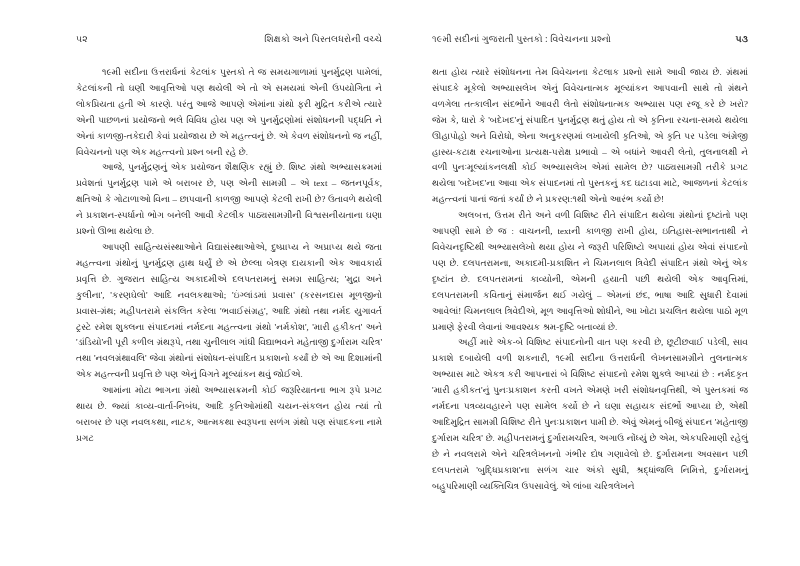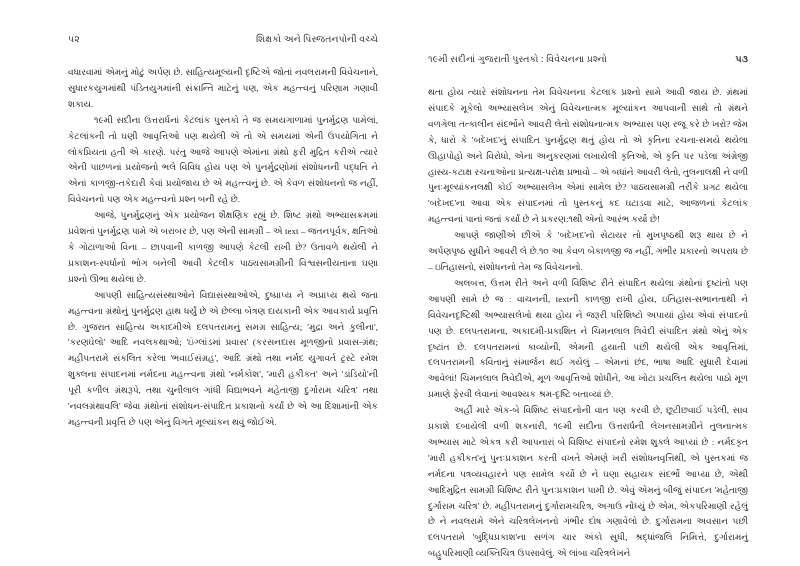--- a/index.html
+++ b/index.html
@@ -16,20 +16,21 @@
     color: #1a1a1a;
   }
 
   .spread {
     position: relative;
     width: 800px;
     height: 566px;
     background: #ffffff;
     display: flex;
     box-sizing: border-box;
+    padding-left: 8px;
   }
 
   .page {
     position: relative;
     box-sizing: border-box;
     height: 566px;
     background: #ffffff;
   }
 
   .page-left {
@@ -50,21 +51,20 @@
     letter-spacing: 0.15px;
     color: #2b2b2b;
     height: 14px;
     margin-bottom: 17px;
   }
   .page-left .running-head {
     justify-content: flex-start;
   }
   .page-right .running-head {
     justify-content: flex-start;
-    margin-top: 20px;
   }
 
   .folio {
     font-size: 9.3px;
     color: #2b2b2b;
     white-space: nowrap;
   }
 
   .head-title {
     font-size: 9.3px;
@@ -113,39 +113,38 @@
 </style>
 </head>
 <body>
 
 <div class="spread">
 
   <div class="page page-left">
 
     <div class="running-head">
       <span class="folio">૫૨</span>
-      <span class="head-title">શિક્ષકો અને પિસ્જતનપોની વચ્ચે</span>
+      <span class="head-title">શિક્ષકો અને પિસ્તલધરોની વચ્ચે</span>
     </div>
 
     <div class="textblock">
-      <p>વધારવામાં એમનું મોટું અર્પણ છે. સાહિત્યમૂલ્યની દૃષ્ટિએ જોતાં નવલરામની વિવેચનાને, સુધારકયુગમાંથી પંડિતયુગમાંની સંક્રાન્તિ માટેનું પણ, એક મહત્ત્વનું પરિણામ ગણાવી શકાય.</p>
       <p class="indent">૧૯મી સદીના ઉત્તરાર્ધનાં કેટલાંક પુસ્તકો તે જ સમયગાળામાં પુનર્મુદ્રણ પામેલાં, કેટલાંકની તો ઘણી આવૃત્તિઓ પણ થયેલી એ તો એ સમયમાં એની ઉપયોગિતા ને લોકપ્રિયતા હતી એ કારણે. પરંતુ આજે આપણે એમાંના ગ્રંથો ફરી મુદ્રિત કરીએ ત્યારે એની પાછળનાં પ્રયોજનો ભલે વિવિધ હોય પણ એ પુનર્મુદ્રણોમાં સંશોધનની પદ્ધતિ ને એનાં કાળજી-તકેદારી કેવાં પ્રયોજાય છે એ મહત્ત્વનું છે. એ કેવળ સંશોધનનો જ નહીં, વિવેચનનો પણ એક મહત્ત્વનો પ્રશ્ન બની રહે છે.</p>
       <p class="indent">આજે, પુનર્મુદ્રણનું એક પ્રયોજન શૈક્ષણિક રહ્યું છે. શિષ્ટ ગ્રંથો અભ્યાસક્રમમાં પ્રવેશતાં પુનર્મુદ્રણ પામે એ બરાબર છે, પણ એની સામગ્રી – એ text – જતનપૂર્વક, ક્ષતિઓ કે ગોટાળાઓ વિના – છાપવાની કાળજી આપણે કેટલી રાખી છે? ઉતાવળે થયેલી ને પ્રકાશન-સ્પર્ધાનો ભોગ બનેલી આવી કેટલીક પાઠ્યસામગ્રીની વિશ્વસનીયતાના ઘણા પ્રશ્નો ઊભા થયેલા છે.</p>
       <p class="indent">આપણી સાહિત્યસંસ્થાઓને વિદ્યાસંસ્થાઓએ, દુષ્પ્રાપ્ય ને અપ્રાપ્ય થયે જતા મહત્ત્વના ગ્રંથોનું પુનર્મુદ્રણ હાથ ધર્યું છે એ છેલ્લા બેત્રણ દાયકાની એક આવકાર્ય પ્રવૃત્તિ છે. ગુજરાત સાહિત્ય અકાદમીએ દલપતરામનું સમગ્ર સાહિત્ય; 'મુદ્રા અને કુલીના', 'કરણઘેલો' આદિ નવલકથાઓ; 'ઇંગ્લાંડમાં પ્રવાસ' (કરસનદાસ મૂળજીનો પ્રવાસ-ગ્રંથ; મહીપતરામે સંકલિત કરેલા 'ભવાઈસંગ્રહ', આદિ ગ્રંથો તથા નર્મદ યુગાવર્ત ટ્રસ્ટે રમેશ શુક્લના સંપાદનમાં નર્મદના મહત્ત્વના ગ્રંથો 'નર્મકોશ', 'મારી હકીકત' અને 'ડાંડિયો'ની પૂરી કળીલ ગ્રંથરૂપે, તથા ચુનીલાલ ગાંધી વિદ્યાભવને મહેતાજી દુર્ગારામ ચરિત્ર' તથા 'નવલગ્રંથાવલિ' જેવા ગ્રંથોનાં સંશોધન-સંપાદિત પ્રકાશનો કર્યાં છે એ આ દિશામાંની એક મહત્ત્વની પ્રવૃત્તિ છે પણ એનું વિગતે મૂલ્યાંકન થવું જોઈએ.</p>
+      <p class="indent">આમાંના મોટા ભાગના ગ્રંથો અભ્યાસક્રમની કોઈ જરૂરિયાતના ભાગ રૂપે પ્રગટ થાય છે. જ્યાં કાવ્ય-વાર્તા-નિબંધ, આદિ કૃતિઓમાંથી ચયન-સંકલન હોય ત્યાં તો બરાબર છે પણ નવલકથા, નાટક, આત્મકથા સ્વરૂપના સળંગ ગ્રંથો પણ સંપાદકના નામે પ્રગટ</p>
     </div>
   </div>
 
   <div class="page page-right">
 
     <div class="running-head">
       <span class="head-title">૧૯મી સદીનાં ગુજરાતી પુસ્તકો : વિવેચનના પ્રશ્નો</span>
       <span class="folio">૫૩</span>
     </div>
 
     <div class="textblock">
       <p>થતા હોય ત્યારે સંશોધનના તેમ વિવેચનના કેટલાક પ્રશ્નો સામે આવી જાય છે. ગ્રંથમાં સંપાદકે મૂકેલો અભ્યાસલેખ એનું વિવેચનાત્મક મૂલ્યાંકન આપવાની સાથે તો ગ્રંથને વળગેલા તત્કાલીન સંદર્ભોને આવરી લેતો સંશોધનાત્મક અભ્યાસ પણ રજૂ કરે છે ખરો? જેમ કે, ધારો કે 'બદેખદ'નું સંપાદિત પુનર્મુદ્રણ થતું હોય તો એ કૃતિના રચના-સમયે થયેલા ઊહાપોહો અને વિરોધો, એના અનુકરણમાં લખાયેલી કૃતિઓ, એ કૃતિ પર પડેલા અંગ્રેજી હાસ્ય-કટાક્ષ રચનાઓના પ્રત્યક્ષ-પરોક્ષ પ્રભાવો – એ બધાંને આવરી લેતો, તુલનાલક્ષી ને વળી પુનઃમૂલ્યાંકનલક્ષી કોઈ અભ્યાસલેખ એમાં સામેલ છે? પાઠ્યસામગ્રી તરીકે પ્રગટ થયેલા 'બદેખદ'ના આવા એક સંપાદનમાં તો પુસ્તકનું કદ ઘટાડવા માટે, આજળનાં કેટલાંક મહત્ત્વનાં પાનાં જતાં કર્યાં છે ને પ્રકરણ:૧થી એનો આરંભ કર્યો છે!</p>
-      <p class="indent">આપણે જાણીએ છીએ કે 'બદેખદ'નો સેટાયર તો મુખપૃષ્ઠથી શરૂ થાય છે ને અર્પણપૃષ્ઠ સુધીને આવરી લે છે.૧૦ આ કેવળ બેકાળજી જ નહીં, ગંભીર પ્રકારનો અપરાધ છે – ઇતિહાસનો, સંશોધનનો તેમ જ વિવેચનનો.</p>
       <p class="indent">અલબત્ત, ઉત્તમ રીતે અને વળી વિશિષ્ટ રીતે સંપાદિત થયેલા ગ્રંથોનાં દૃષ્ટાંતો પણ આપણી સામે છે જ : વાચનની, textની કાળજી રાખી હોય, ઇતિહાસ-સભાનતાથી ને વિવેચનદૃષ્ટિથી અભ્યાસલેખો થયા હોય ને જરૂરી પરિશિષ્ટો અપાયાં હોય એવાં સંપાદનો પણ છે. દલપતરામના, અકાદમી-પ્રકાશિત ને ચિમનલાલ ત્રિવેદી સંપાદિત ગ્રંથો એનું એક દૃષ્ટાંત છે. દલપતરામનાં કાવ્યોની, એમની હયાતી પછી થયેલી એક આવૃત્તિમાં, દલપતરામની કવિતાનું સંમાર્જન થઈ ગયેલું – એમનાં છંદ, ભાષા આદિ સુધારી દેવામાં આવેલાં! ચિમનલાલ ત્રિવેદીએ, મૂળ આવૃત્તિઓ શોધીને, આ ખોટા પ્રચલિત થયેલા પાઠો મૂળ પ્રમાણે ફેરવી લેવાનાં આવશ્યક શ્રમ-દૃષ્ટિ બતાવ્યાં છે.</p>
       <p class="indent">અહીં મારે એક-બે વિશિષ્ટ સંપાદનોની વાત પણ કરવી છે, છૂટીછવાઈ પડેલી, સાવ પ્રકાશે દબાયેલી વળી શકનારી, ૧૯મી સદીના ઉત્તરાર્ધની લેખનસામગ્રીને તુલનાત્મક અભ્યાસ માટે એકત્ર કરી આપનારાં બે વિશિષ્ટ સંપાદનો રમેશ શુક્લે આપ્યાં છે : નર્મદકૃત 'મારી હકીકત'નું પુનઃપ્રકાશન કરતી વખતે એમણે ખરી સંશોધનવૃત્તિથી, એ પુસ્તકમાં જ નર્મદના પત્રવ્યવહારને પણ સામેલ કર્યો છે ને ઘણા સહાયક સંદર્ભો આપ્યા છે, એથી આદિમુદ્રિત સામગ્રી વિશિષ્ટ રીતે પુનઃપ્રકાશન પામી છે. એવું એમનું બીજું સંપાદન 'મહેતાજી દુર્ગારામ ચરિત્ર' છે. મહીપતરામનું દુર્ગારામચરિત્ર, અગાઉ નોંધ્યું છે એમ, એકપરિમાણી રહેલું છે ને નવલરામે એને ચરિત્રલેખનનો ગંભીર દોષ ગણાવેલો છે. દુર્ગારામના અવસાન પછી દલપતરામે 'બુદ્ધિપ્રકાશ'ના સળંગ ચાર અંકો સુધી, શ્રદ્ધાંજલિ નિમિત્તે, દુર્ગારામનું બહુપરિમાણી વ્યક્તિચિત્ર ઉપસાવેલું. એ લાંબા ચરિત્રલેખને</p>
     </div>
   </div>
 
 </div>
 
 </body></html>

